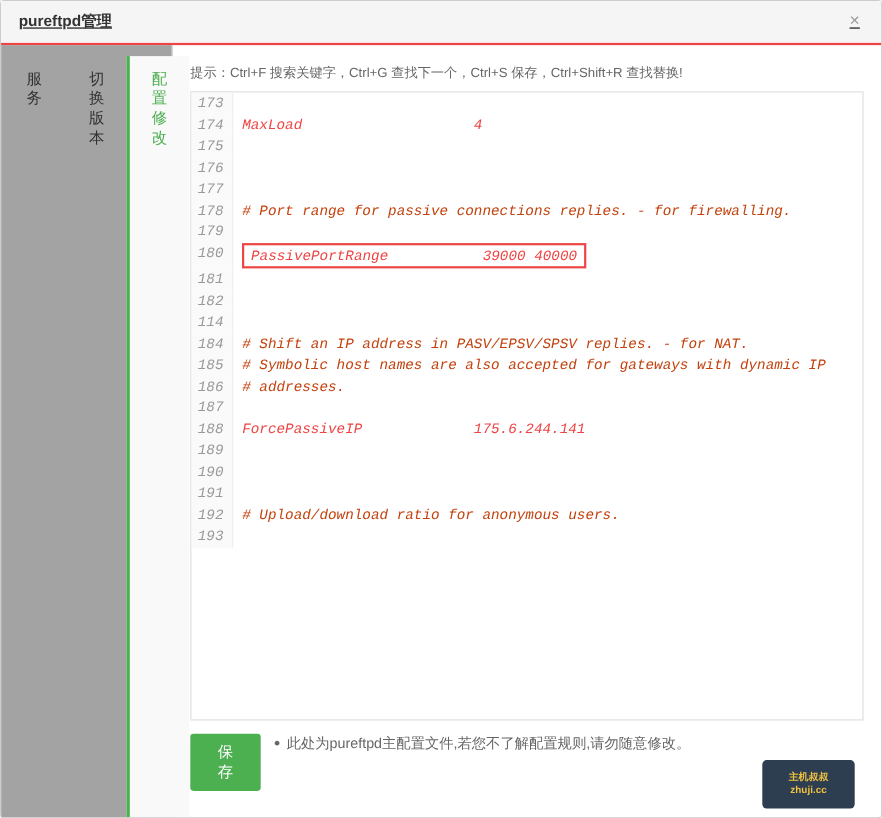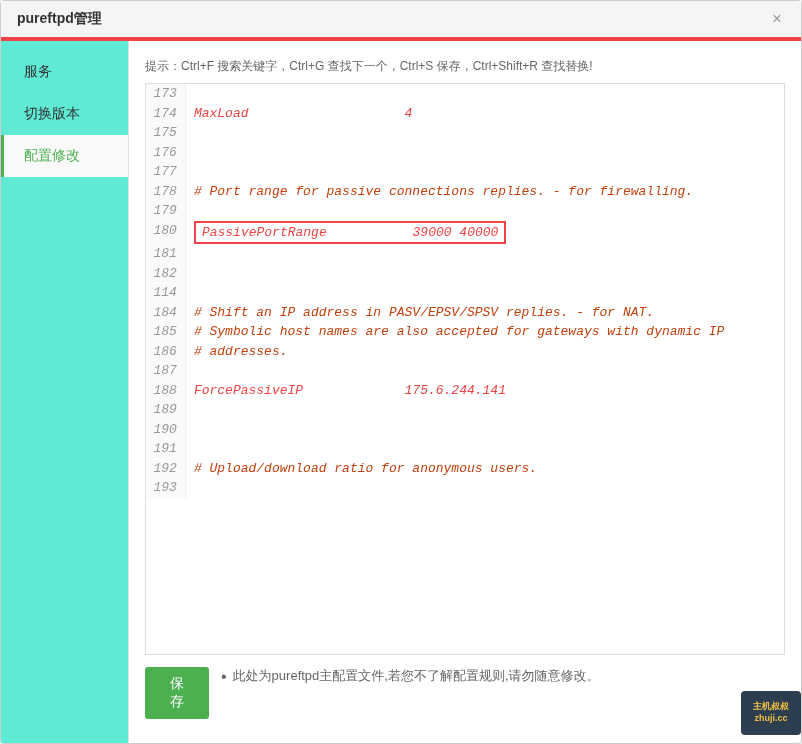--- a/index.html
+++ b/index.html
@@ -16,26 +16,27 @@
       height: 744px;
       background: #fff;
       border: 1px solid #ccc;
       border-radius: 4px;
       display: flex;
       flex-direction: column;
       position: relative;
     }
     .title-bar {
       background: #f5f5f5;
-      border-bottom: 4px solid #ef4444;
+      border-bottom: 2px solid #ef4444;
       padding: 8px 16px;
       display: flex;
       align-items: center;
       justify-content: space-between;
       height: 40px;
+      text-decoration: underline;
     }
     .title-text {
       font-size: 14px;
       font-weight: bold;
       color: #333;
     }
     .close-btn {
       width: 16px;
       height: 16px;
       cursor: pointer;
@@ -45,25 +46,25 @@
       color: #999;
       font-size: 16px;
       line-height: 1;
     }
     .main-content {
       display: flex;
       flex: 1;
       overflow: hidden;
     }
     .sidebar {
-      width: 128px;
-      background: #5eead4;
+      width: 156px;
+      background: #a3a3a3;
       border-right: 1px solid #e0e0e0;
       display: flex;
-      flex-direction: column;
+      flex-direction: row;
       padding-top: 10px;
     }
     .sidebar-item {
       padding: 12px 20px;
       font-size: 14px;
       color: #333;
       cursor: pointer;
       border-left: 3px solid transparent;
     }
     .sidebar-item.active {
@@ -155,22 +156,22 @@
     }
     .note-text::before {
       content: "•";
       color: #666;
       font-size: 16px;
       line-height: 1.2;
     }
     .watermark {
       position: absolute;
       bottom: 8px;
-      right: 0;
-      width: 60px;
+      right: 24px;
+      width: 84px;
       height: 44px;
       background: #2c3e50;
       border-radius: 4px;
       display: flex;
       align-items: center;
       justify-content: center;
       overflow: hidden;
     }
     .watermark-inner {
       color: #f0c040;

